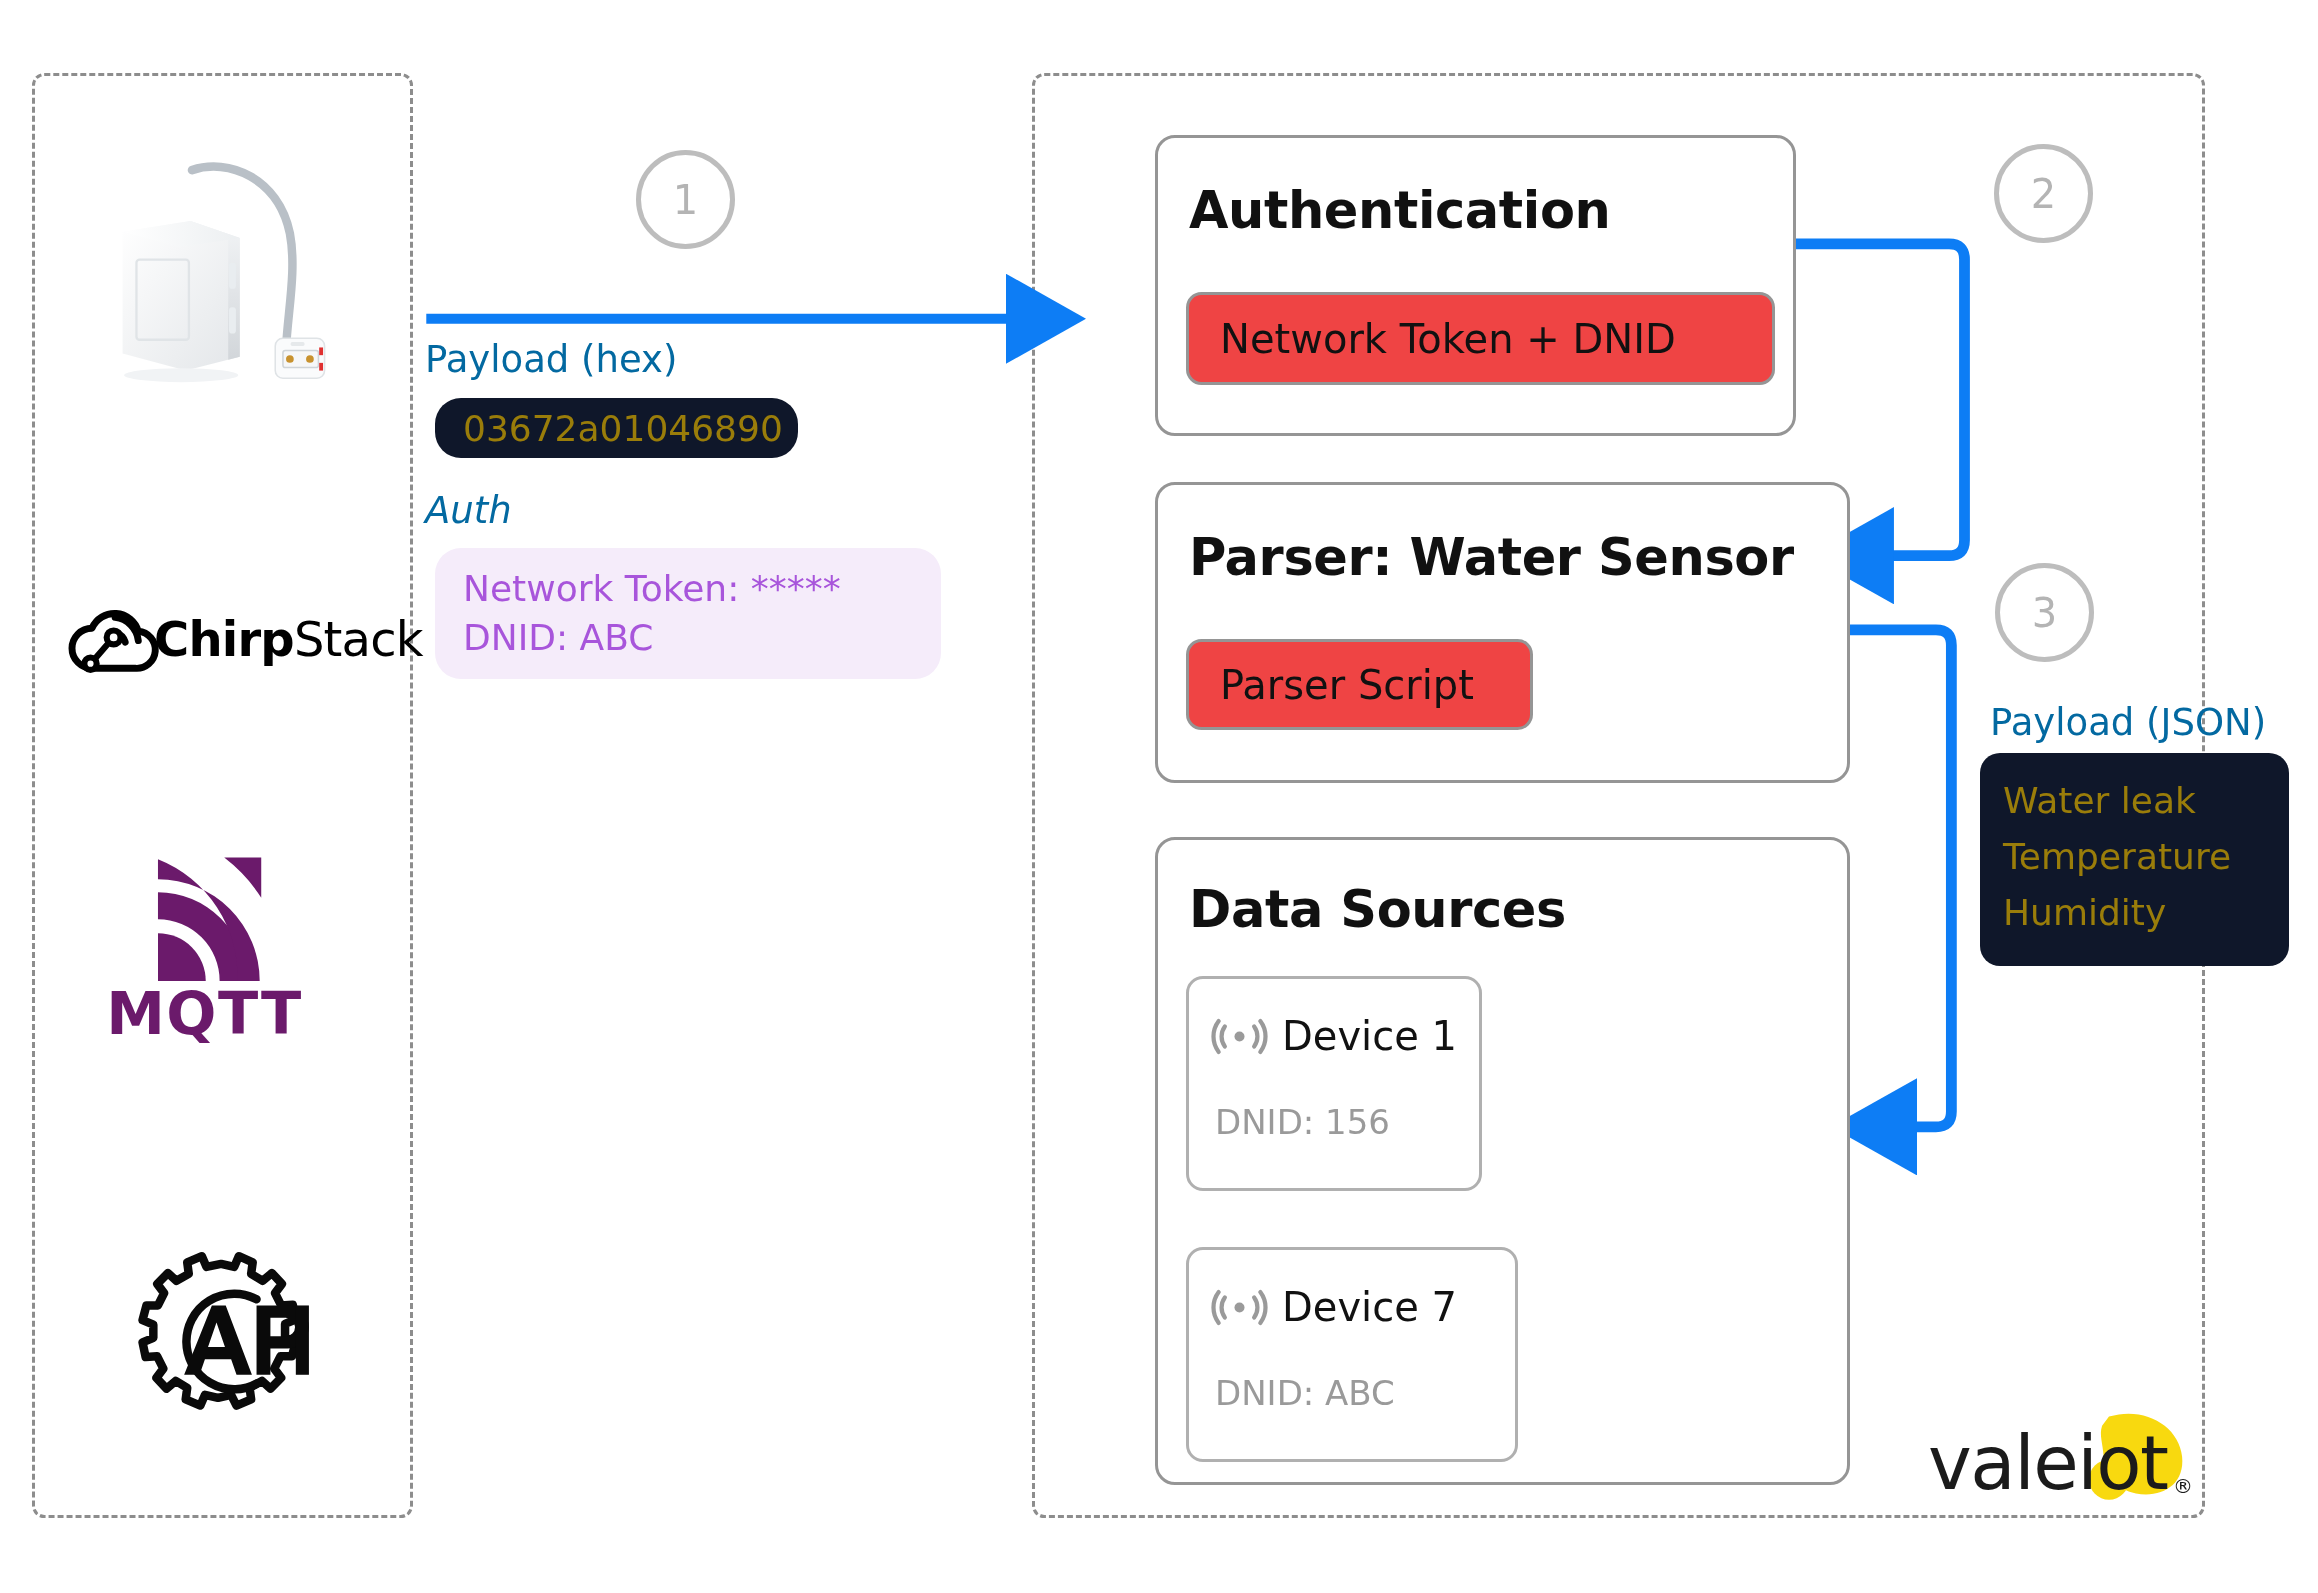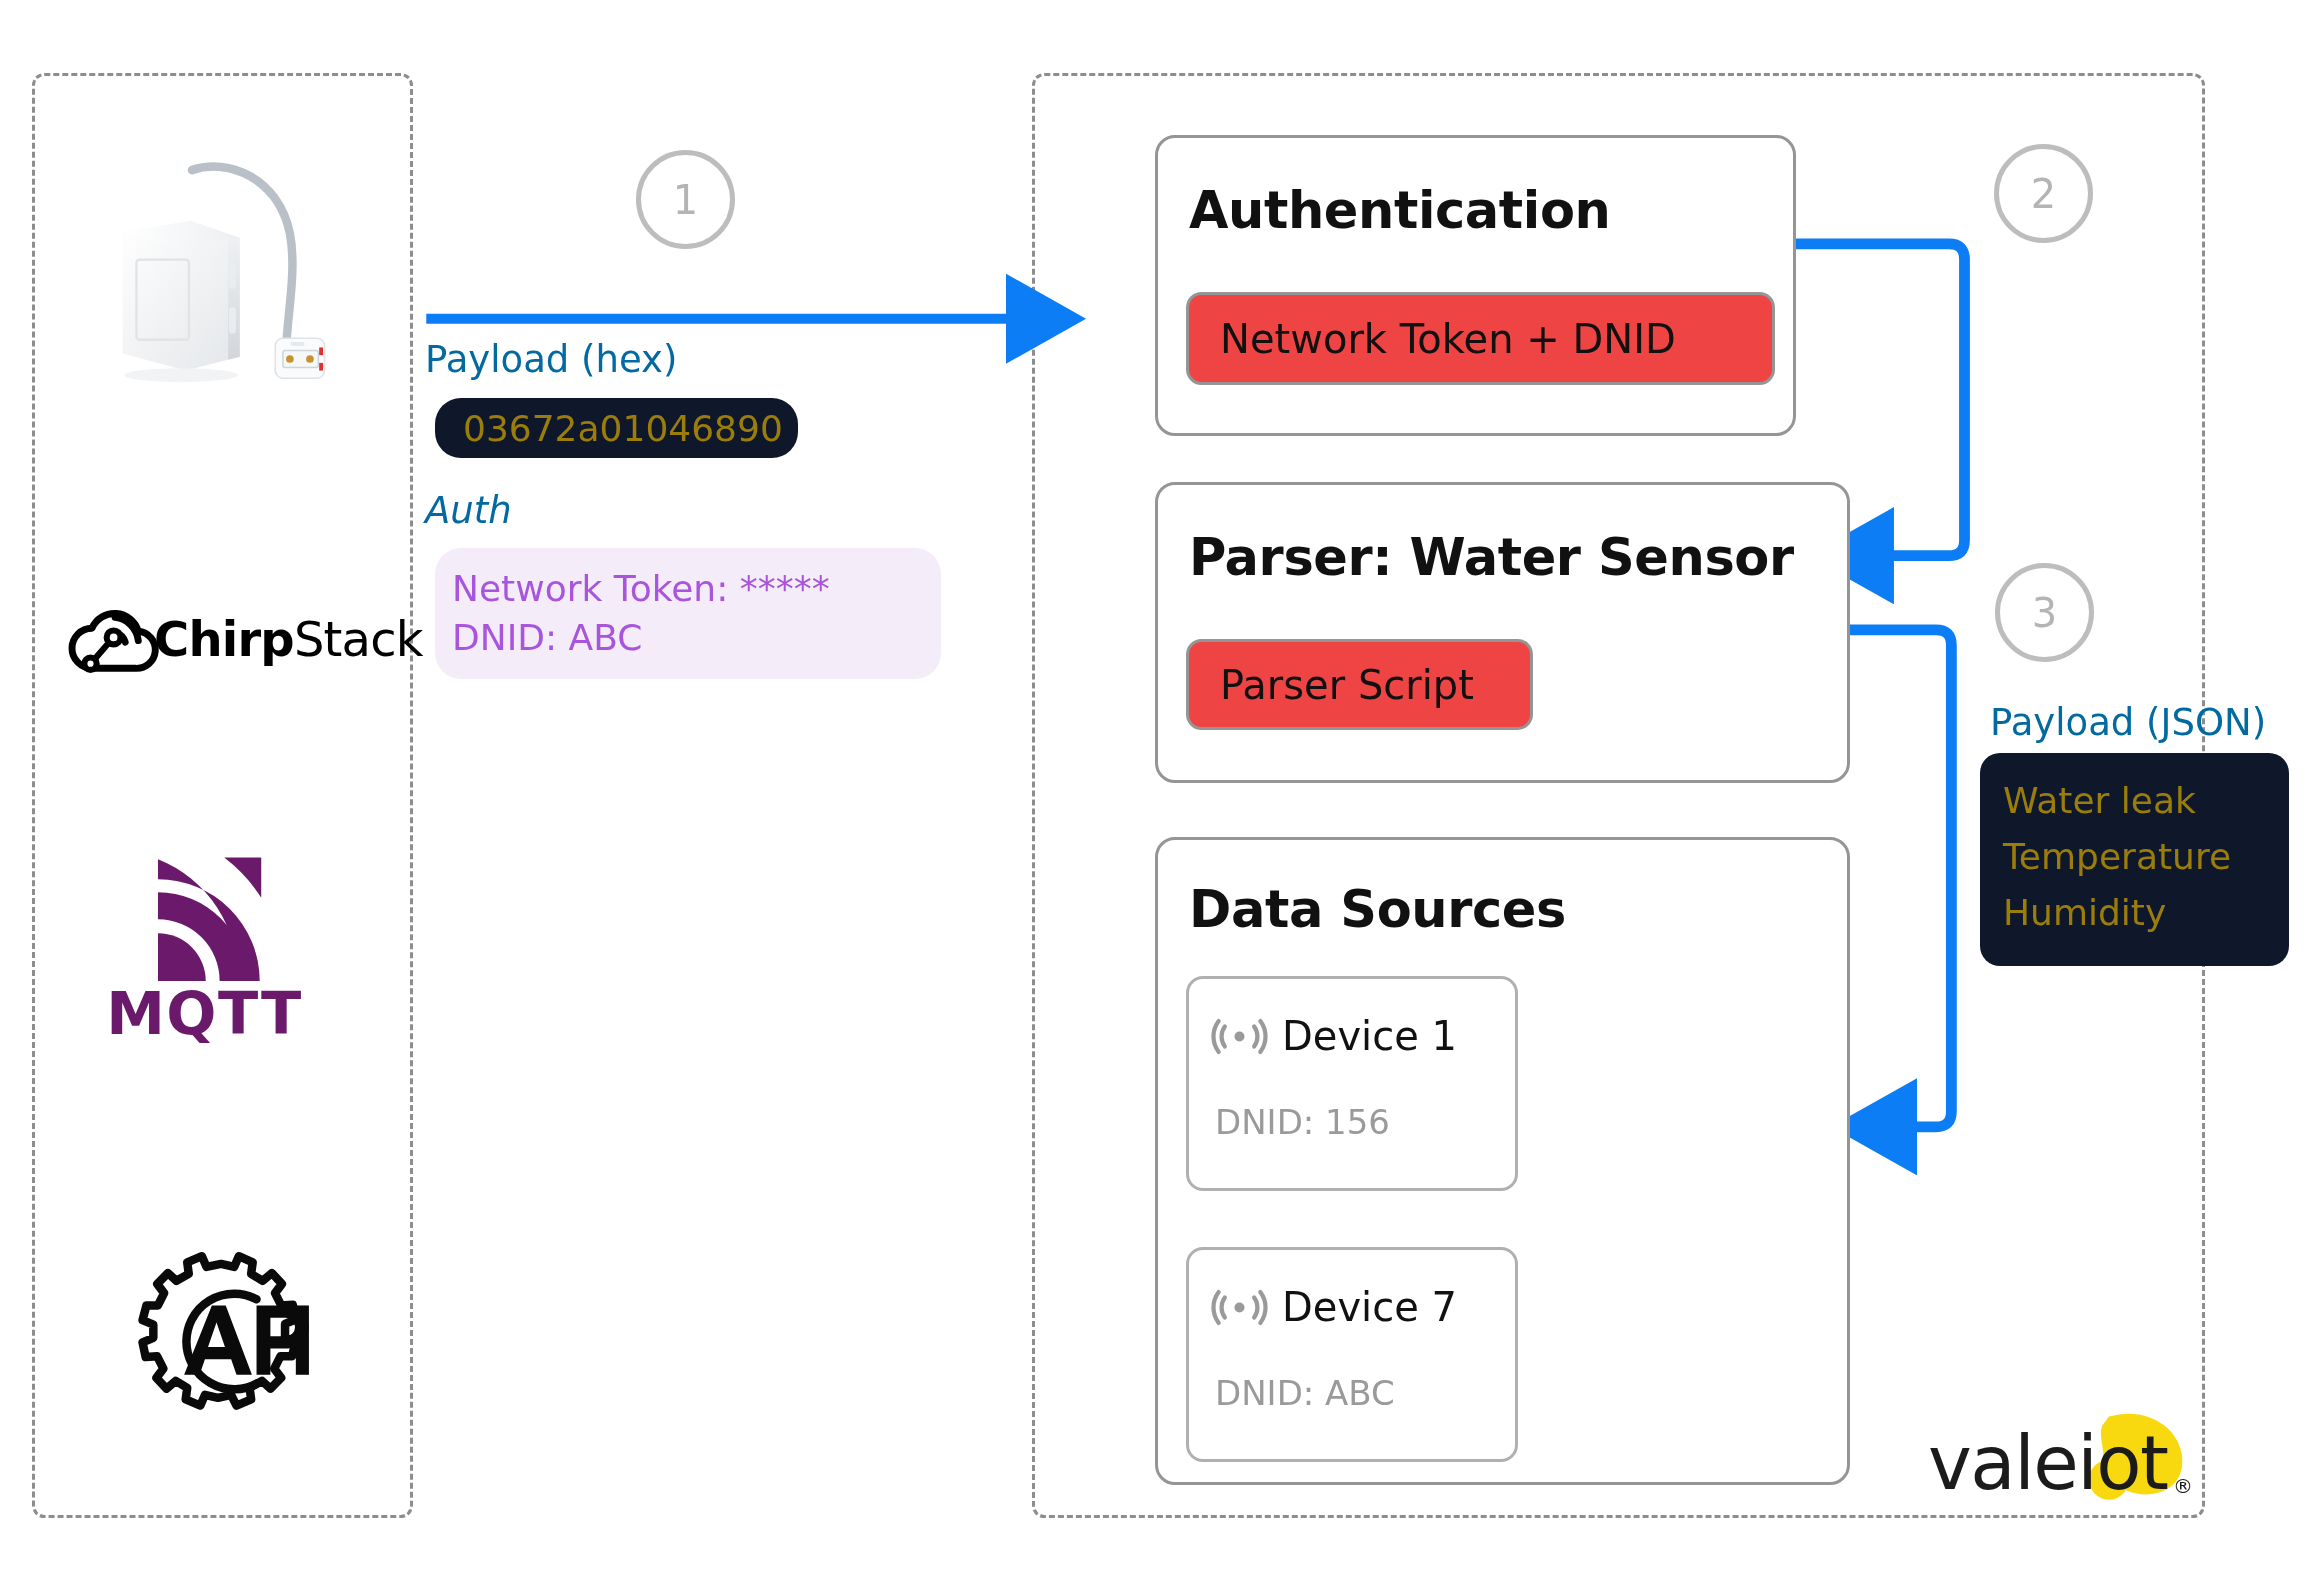--- a/index.html
+++ b/index.html
@@ -40,21 +40,21 @@
   #lbl-payload-hex{left:425px;top:341px;}
   #lbl-auth{left:425px;top:492px;font-style:italic;}
   #lbl-payload-json{left:1990px;top:704px;}
 
   .chip-yellow{position:absolute;background:#0f172a;border-radius:26px;
       color:#9a7d0a;box-sizing:border-box;}
   #chip-hex{left:435px;top:398px;width:363px;height:60px;
       display:flex;align-items:center;padding-left:28px;font-size:36px;}
 
   .chip-purple{position:absolute;background:#f5ecfa;border-radius:26px;
-      color:#a855db;box-sizing:border-box;padding:17px 17px;font-size:36px;line-height:1.35;}
+      color:#a855db;box-sizing:border-box;padding:17px 28px;font-size:36px;line-height:1.35;}
   #chip-auth{left:435px;top:548px;width:506px;}
 
   #chip-json{left:1980px;top:753px;width:309px;padding:20px 23px 26px 23px;
       font-size:36px;line-height:1.55;border-radius:20px;color:#9a7d0a;}
 
   
   .card{position:absolute;border:3.9px solid #959595;border-radius:20px;
       background:#fff;box-sizing:border-box;}
   .card-title{position:absolute;color:#111;font-weight:700;letter-spacing:-0.4px;
       white-space:nowrap;}
@@ -67,21 +67,21 @@
 
   #card-parser{left:1155px;top:482px;width:695px;height:301px;}
   #card-parser .card-title{left:31px;top:43px;font-size:51px;}
   #sub-script{left:1186px;top:639px;width:347px;height:91px;padding-left:31px;font-size:40px;}
 
   #card-ds{left:1155px;top:837px;width:695px;height:648px;}
   #card-ds .card-title{left:31px;top:40px;font-size:51px;}
 
   .device{position:absolute;border:3.1px solid #b0b0b0;border-radius:17px;background:#fff;
       box-sizing:border-box;}
-  #dev-1{left:1186px;top:976px;width:332px;height:215px;}
+  #dev-1{left:1186px;top:976px;width:296px;height:215px;}
   #dev-2{left:1186px;top:1247px;width:332px;height:215px;}
   .dev-head{position:absolute;left:25px;top:34px;display:flex;align-items:center;gap:17px;}
   .dev-name{font-size:40px;color:#111;white-space:nowrap;}
   .dev-dnid{position:absolute;left:26px;top:123px;font-size:34px;color:#9a9a9a;white-space:nowrap;}
   .rss{width:51px;height:37px;flex:0 0 auto;}
 
   
   #valeiot{position:absolute;left:1928px;top:1412px;width:262px;height:100px;}
   .vword{position:absolute;left:0;top:14px;font-size:74px;font-weight:400;color:#1b1b1b;
       letter-spacing:-1.5px;line-height:1;font-family:"DejaVu Sans","Liberation Sans",sans-serif;}

